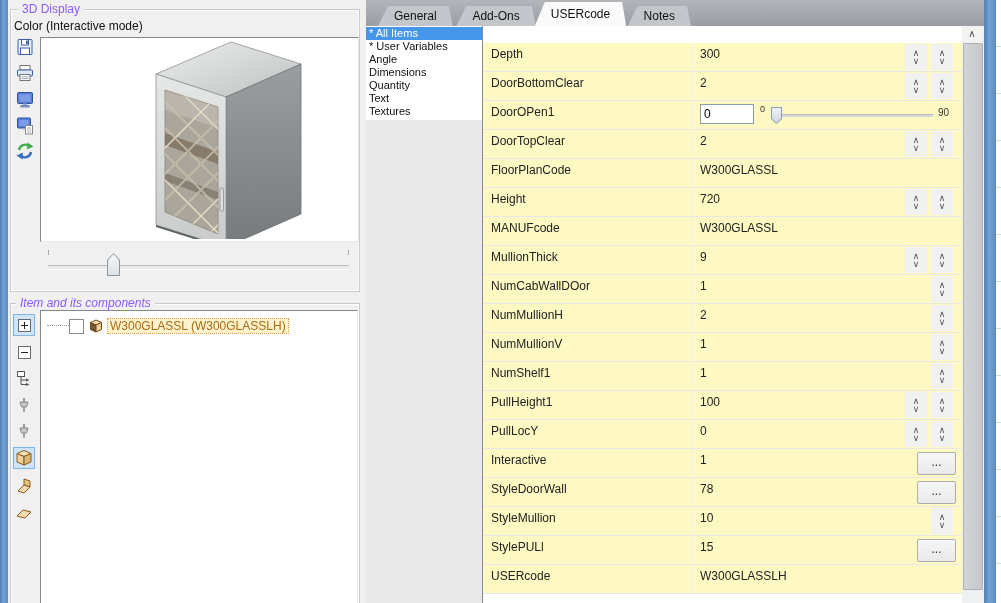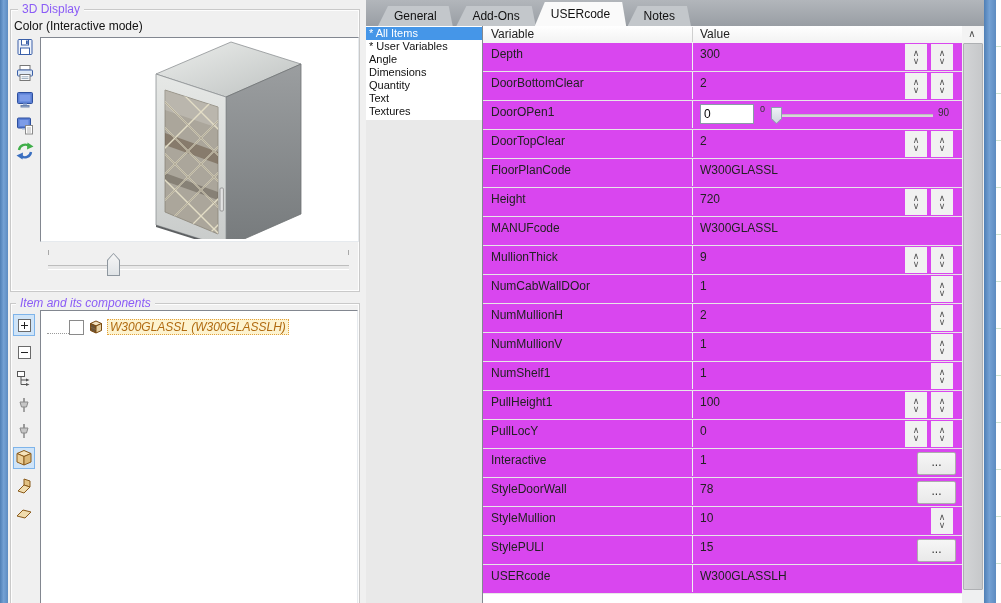--- a/index.html
+++ b/index.html
@@ -30,21 +30,21 @@
   #viewport{position:absolute;left:40px;top:37px;width:317px;height:203px;background:#fff;border:1px solid #828790;border-right-color:#e6eaee;border-bottom-color:#e6eaee;}
   
   #slider3d{position:absolute;left:40px;top:244px;width:317px;height:40px;}
   #slider3d .tick{position:absolute;top:6px;width:1px;height:5px;background:#a8a8a8;}
   #slider3d .track{position:absolute;left:8px;right:8px;top:21px;height:3px;background:#e9e9e9;border-top:1px solid #bdbdbd;border-bottom:1px solid #fff;}
   #slider3d .thumb-outer{position:absolute;top:9px;width:13px;height:23px;background:#8e979f;clip-path:polygon(50% 0,100% 30%,100% 100%,0 100%,0 30%);}
   #slider3d .thumb-inner{position:absolute;left:1px;top:1px;width:11px;height:21px;background:linear-gradient(#f6f6f6,#dfe3e6);clip-path:polygon(50% 0,100% 30%,100% 100%,0 100%,0 30%);}
 
   
   #tree-box{position:absolute;left:40px;top:310px;width:316px;height:293px;background:#fff;border:1px solid #828790;border-right-color:#e6eaee;border-bottom-color:#e6eaee;}
-  #tree-row{position:absolute;left:6px;top:6px;height:18px;display:flex;align-items:flex-end;font-style:italic;}
+  #tree-row{position:absolute;left:6px;top:6px;height:18px;display:flex;align-items:center;}
   #tree-dots{width:22px;height:1px;border-top:1px dotted #9a9a9a;}
   #tree-checkbox{width:13px;height:13px;background:#fff;border:1px solid #8a8a8a;margin-right:4px;}
   #tree-cab-icon{margin-right:3px;}
   #tree-label{background:var(--highlight-yellow,#fdf3cf);border:1px dotted var(--highlight-border,#e0a03c);color:var(--item-text-orange,#b06a10);padding:0 2px;line-height:14px;}
 
   
   #tab-strip{position:absolute;left:366px;top:0;width:618px;height:26px;background:linear-gradient(#b2b6bb,#999ea4);}
   .tab{position:absolute;bottom:0;padding:0 16px;line-height:20px;height:20px;background:#c3c7cb;color:#111;clip-path:polygon(10px 0,calc(100% - 4px) 0,100% 100%,0 100%);text-align:center;}
   .tab.active{height:24px;line-height:24px;background:#fafafa;}
 
@@ -53,21 +53,21 @@
   .cat-item{font-size:11px;line-height:13px;padding-left:3px;color:#111;white-space:nowrap;}
   .cat-item.sel{background:var(--selection-blue,#4596e8);color:#fff;}
 
   #var-table{position:absolute;left:483px;top:26px;width:479px;height:577px;background:#fff;}
   #table-header{position:absolute;left:0;top:0;width:479px;height:17px;background:linear-gradient(#ffffff,#f2f2f2);border-bottom:1px solid #cfcfcf;}
   #table-header .hcol{position:absolute;top:1px;color:#222;}
   #hcol-var{left:8px;}
   #hcol-val{left:217px;}
   #table-header .hsep{position:absolute;left:209px;top:1px;width:1px;height:15px;background:#cfcfcf;}
   #table-body{position:absolute;left:0;top:17px;width:479px;}
-  .row{position:relative;width:479px;height:28px;border-bottom:1px solid #e7e7e7;background:#d946ef;}
+  .row{position:relative;width:479px;height:28px;border-bottom:1px solid #e7e7e7;background:#fef9c3;}
   .row .colsep{position:absolute;left:209px;top:0;width:1px;height:27px;background:#f0f0f0;}
   .cell-name{position:absolute;left:8px;top:4px;color:#222;}
   .cell-name.bold{font-weight:normal;}
   .cell-value{position:absolute;left:217px;top:4px;color:#222;}
   .spinner{position:absolute;top:1px;width:22px;height:26px;background:#f1f1f1;display:flex;flex-direction:column;align-items:center;justify-content:center;}
   .spinner .chev{font-size:9px;line-height:8px;color:#555;}
   .spin-r{right:9px;}
   .spin-l{right:35px;}
   .ellipsis-btn{position:absolute;right:6px;top:3px;width:37px;height:21px;background:linear-gradient(#f6f6f6,#e9e9e9);border:1px solid #adadad;border-radius:2px;color:#333;text-align:center;line-height:18px;font-size:12px;}
   .slider-input{position:absolute;left:217px;top:3px;width:46px;height:16px;border:1px solid #8a9aa8;font-family:"Liberation Sans",sans-serif;font-size:12px;padding:1px 3px;}
@@ -298,25 +298,20 @@
         <div class="cat-item">* User Variables</div>
         <div class="cat-item">Angle</div>
         <div class="cat-item">Dimensions</div>
         <div class="cat-item">Quantity</div>
         <div class="cat-item">Text</div>
         <div class="cat-item">Textures</div>
       </div>
   </div>
 
   <div id="var-table">
-    <div id="table-header">
-      <span id="hcol-var" class="hcol">Variable</span>
-      <span id="hcol-val" class="hcol">Value</span>
-      <div class="hsep"></div>
-    </div>
     <div id="table-body">
         <div class="row">
           <div class="colsep"></div>
           <span class="cell-name">Depth</span>
           <span class="cell-value">300</span>
           <div class="spinner spin-l">
             <span class="chev">∧</span>
             <span class="chev">∨</span>
           </div>
           <div class="spinner spin-r">

